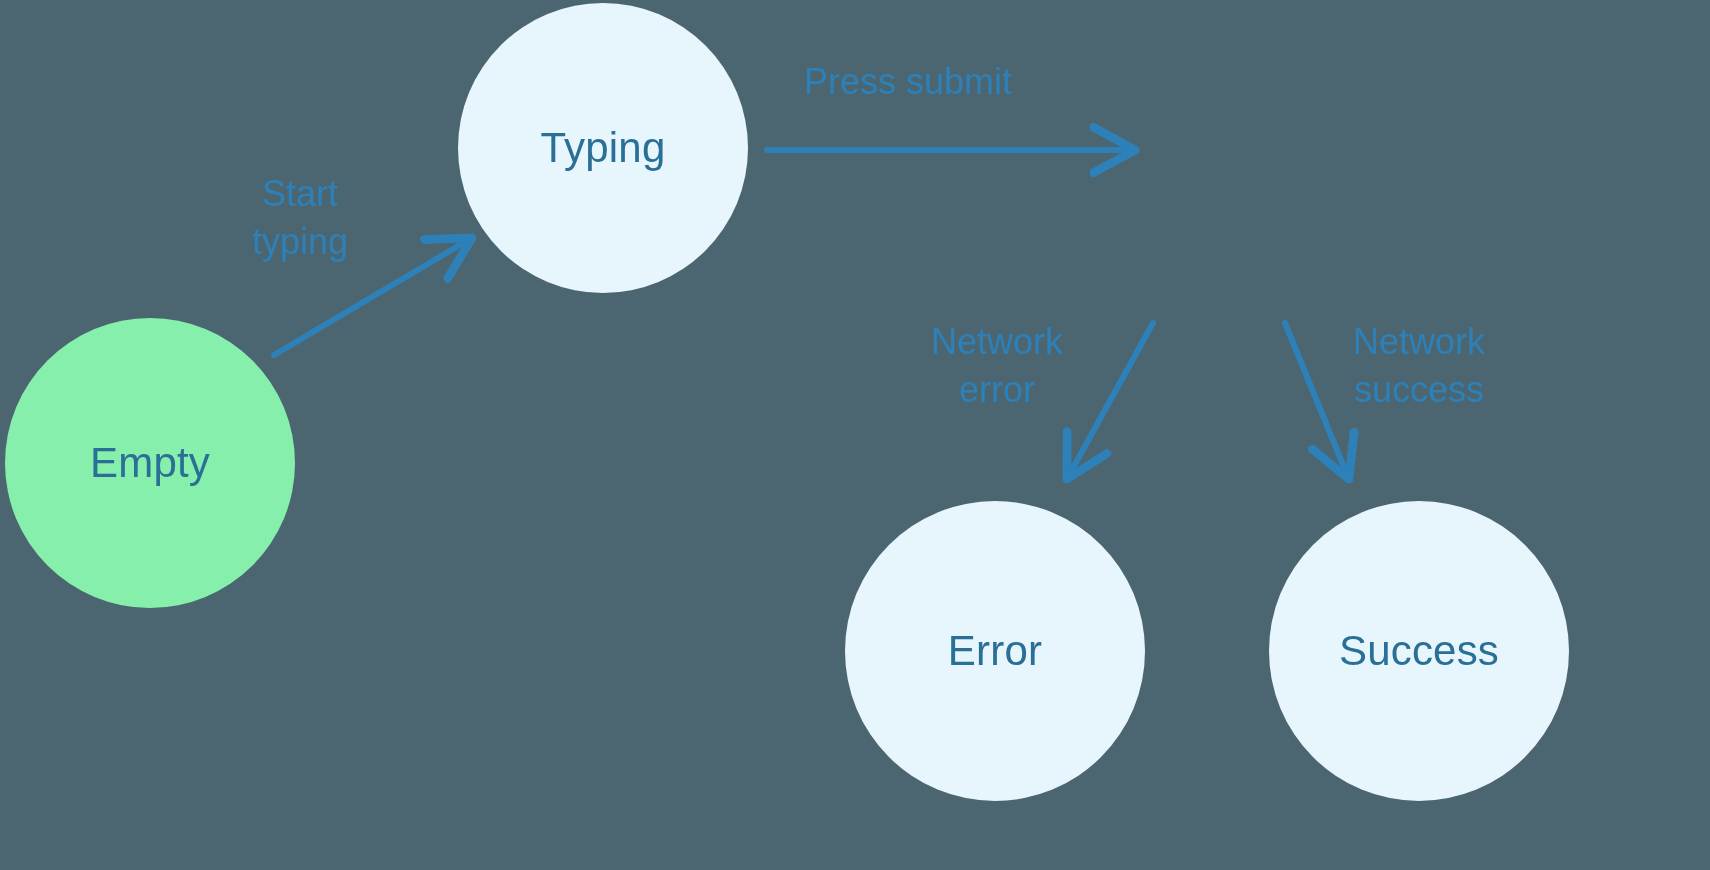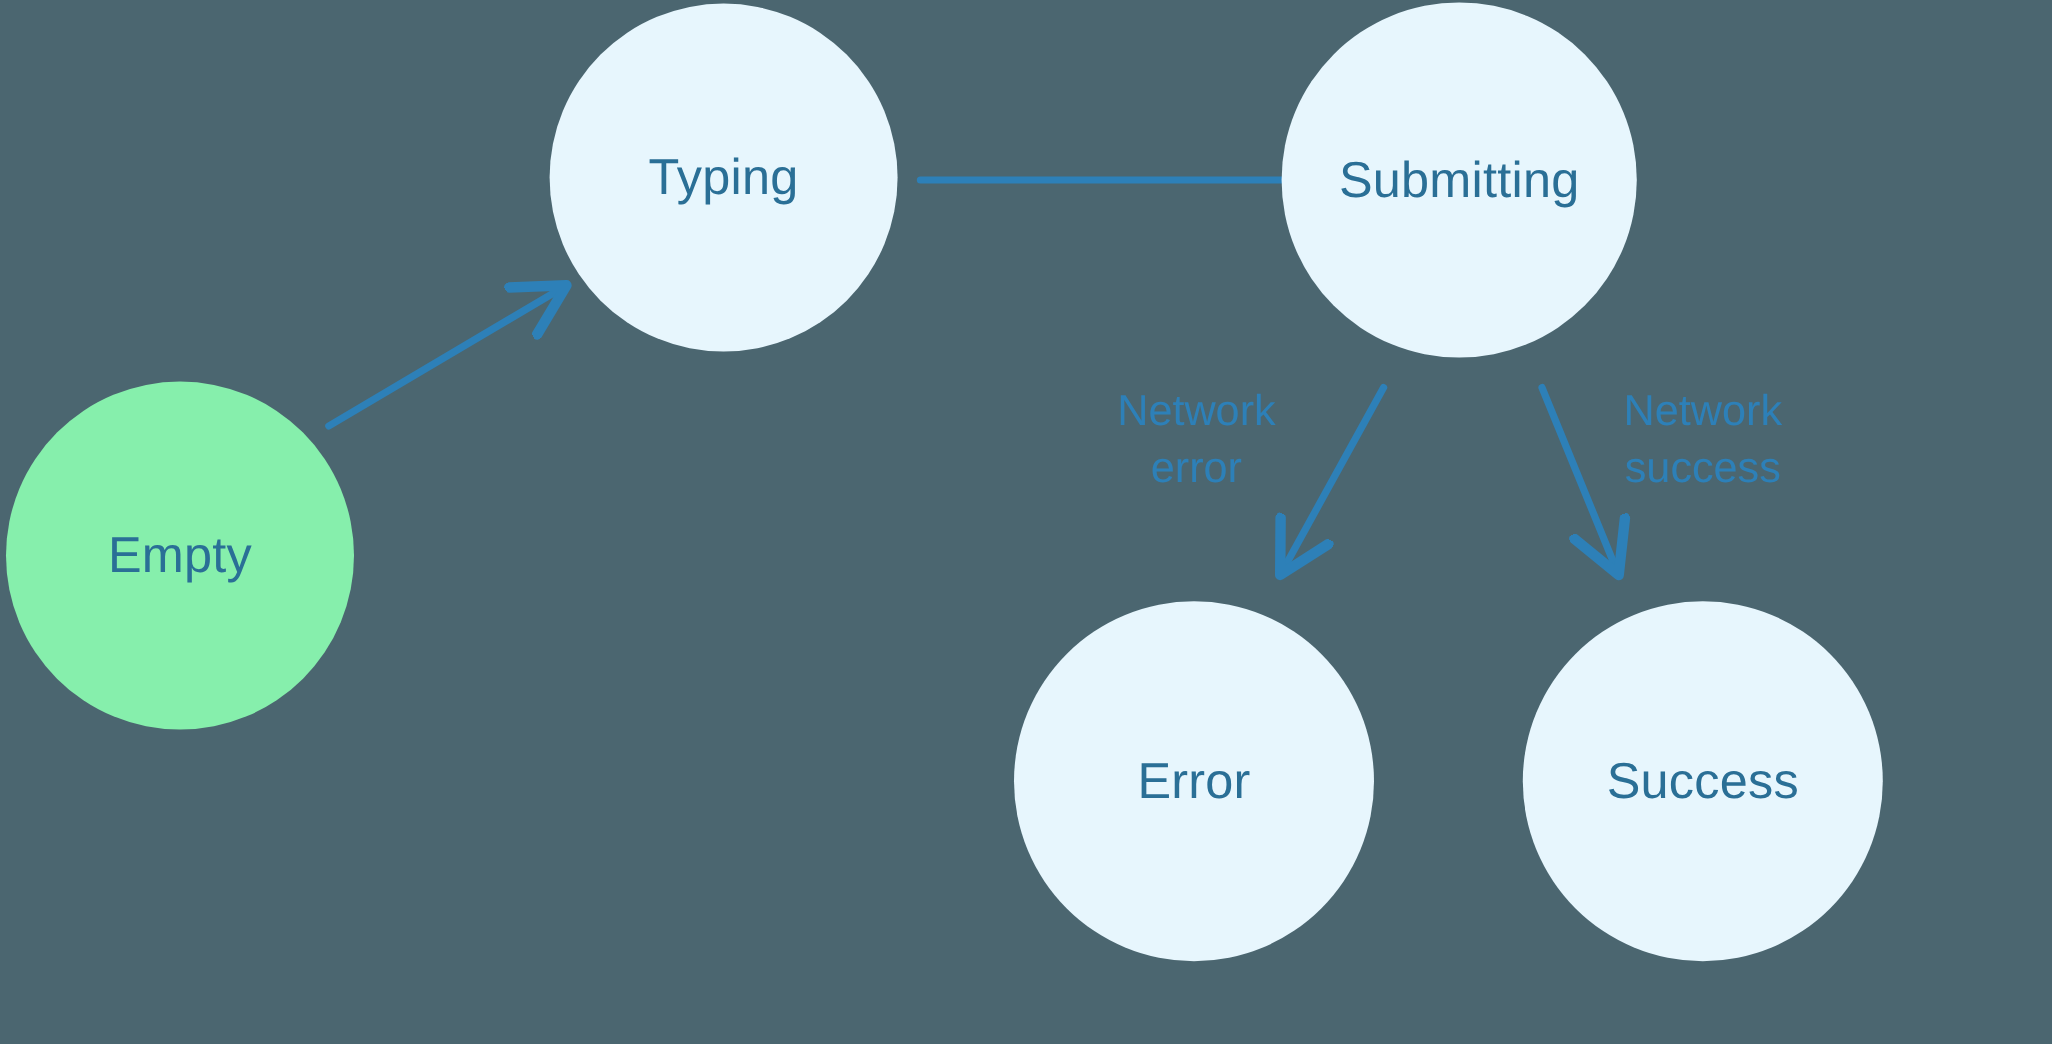--- a/index.html
+++ b/index.html
@@ -70,33 +70,33 @@
   </svg>
 
   <div class="node" id="node-empty" style="left: 5px; top: 318px; width: 290px; height: 290px; background: #86efac;">
     <span class="node-label" style="color: rgb(42, 111, 150);">Empty</span>
   </div>
 
   <div class="node" id="node-typing" style="left: 458px; top: 3px; width: 290px; height: 290px; background: rgb(231, 246, 253);">
     <span class="node-label" style="color: rgb(42, 111, 150);">Typing</span>
   </div>
 
-  <div class="node" id="node-submitting" style="left: 1068px; top: 2px; width: 296px; height: 296px; background: rgb(231, 246, 253);">
-    <span class="node-label" style="color: rgb(42, 111, 150);">Submitting</span>
-  </div>
 
   <div class="node" id="node-error" style="left: 845px; top: 501px; width: 300px; height: 300px; background: rgb(231, 246, 253);">
     <span class="node-label" style="color: rgb(42, 111, 150);">Error</span>
   </div>
 
   <div class="node" id="node-success" style="left: 1269px; top: 501px; width: 300px; height: 300px; background: rgb(231, 246, 253);">
     <span class="node-label" style="color: rgb(42, 111, 150);">Success</span>
   </div>
 
+  <div class="edge-label" id="label-start-typing" style="left: 100px; top: 170px; width: 400px; color: rgb(45, 128, 184);">Start
+typing</div>
 
+  <div class="edge-label" id="label-press-submit" style="left: 708px; top: 58px; width: 400px; color: rgb(45, 128, 184);">Press submit</div>
 
   <div class="edge-label" id="label-network-error" style="left: 797px; top: 318px; width: 400px; color: rgb(45, 128, 184);">Network
 error</div>
 
   <div class="edge-label" id="label-network-success" style="left: 1219px; top: 318px; width: 400px; color: rgb(45, 128, 184);">Network
 success</div>
 
 </div>
 
 </body></html>

